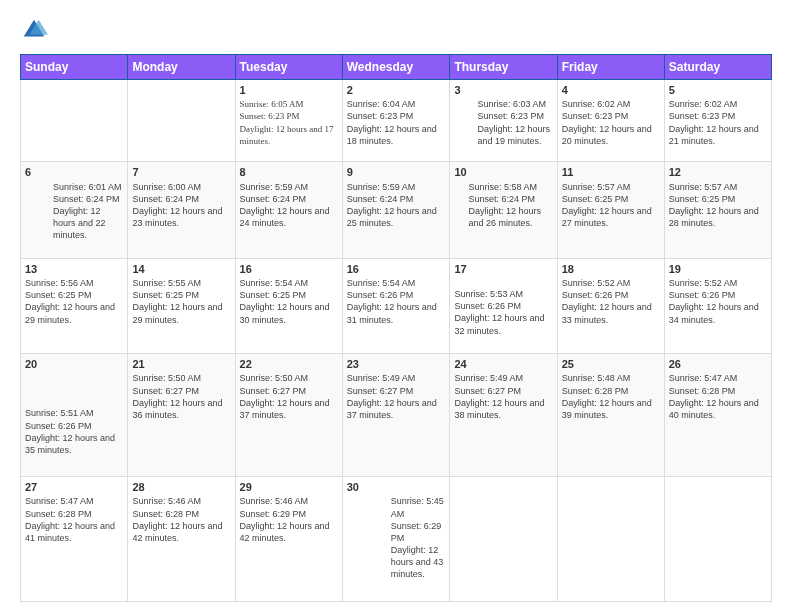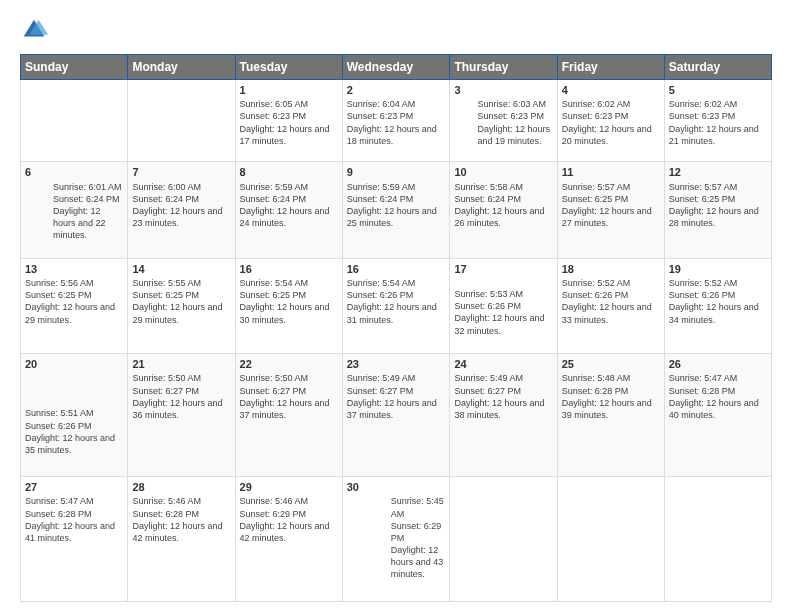--- a/index.html
+++ b/index.html
@@ -60,21 +60,21 @@
       font-size: 14px;
       color: #555;
     }
     .calendar {
       width: 100%;
       flex: 1;
       border-collapse: collapse;
       border: 1px solid #ccc;
     }
     .calendar th {
-      background: #737373;
+      background: #8b5cf6;
       color: #fff;
       font-size: 12px;
       font-weight: bold;
       padding: 5px 4px;
       text-align: left;
       border: 1px solid #1a5da5;
     }
     .calendar td {
       width: 108px;
       vertical-align: top;
@@ -135,21 +135,21 @@
           <th>Friday</th>
           <th>Saturday</th>
         </tr>
     </thead>
     <tbody id="calendar-body">
     <tr>
           <td class="empty-cell"></td>
           <td class="empty-cell"></td>
           <td>
             <span class="day-number">1</span>
-            <div class="day-info" style="white-space: pre-line;">Sunrise: 6:05 AM
+            <div class="day-info" style="white-space: pre-line; font-family: Liberation Serif, serif;">Sunrise: 6:05 AM
 Sunset: 6:23 PM
 Daylight: 12 hours and 17 minutes.</div>
           </td>
           <td>
             <span class="day-number">2</span>
             <div class="day-info" style="white-space: pre-line;">Sunrise: 6:04 AM
 Sunset: 6:23 PM
 Daylight: 12 hours and 18 minutes.</div>
           </td>
           <td>
@@ -191,21 +191,21 @@
 Daylight: 12 hours and 24 minutes.</div>
           </td>
           <td>
             <span class="day-number">9</span>
             <div class="day-info" style="white-space: pre-line;">Sunrise: 5:59 AM
 Sunset: 6:24 PM
 Daylight: 12 hours and 25 minutes.</div>
           </td>
           <td>
             <span class="day-number">10</span>
-            <div class="day-info" style="white-space: pre-line;">Sunrise: 5:58 AM
+            <div class="day-info" style="white-space: pre-line; margin-left: 14px;">Sunrise: 5:58 AM
 Sunset: 6:24 PM
 Daylight: 12 hours and 26 minutes.</div>
           </td>
           <td>
             <span class="day-number">11</span>
             <div class="day-info" style="white-space: pre-line;">Sunrise: 5:57 AM
 Sunset: 6:25 PM
 Daylight: 12 hours and 27 minutes.</div>
           </td>
           <td>

